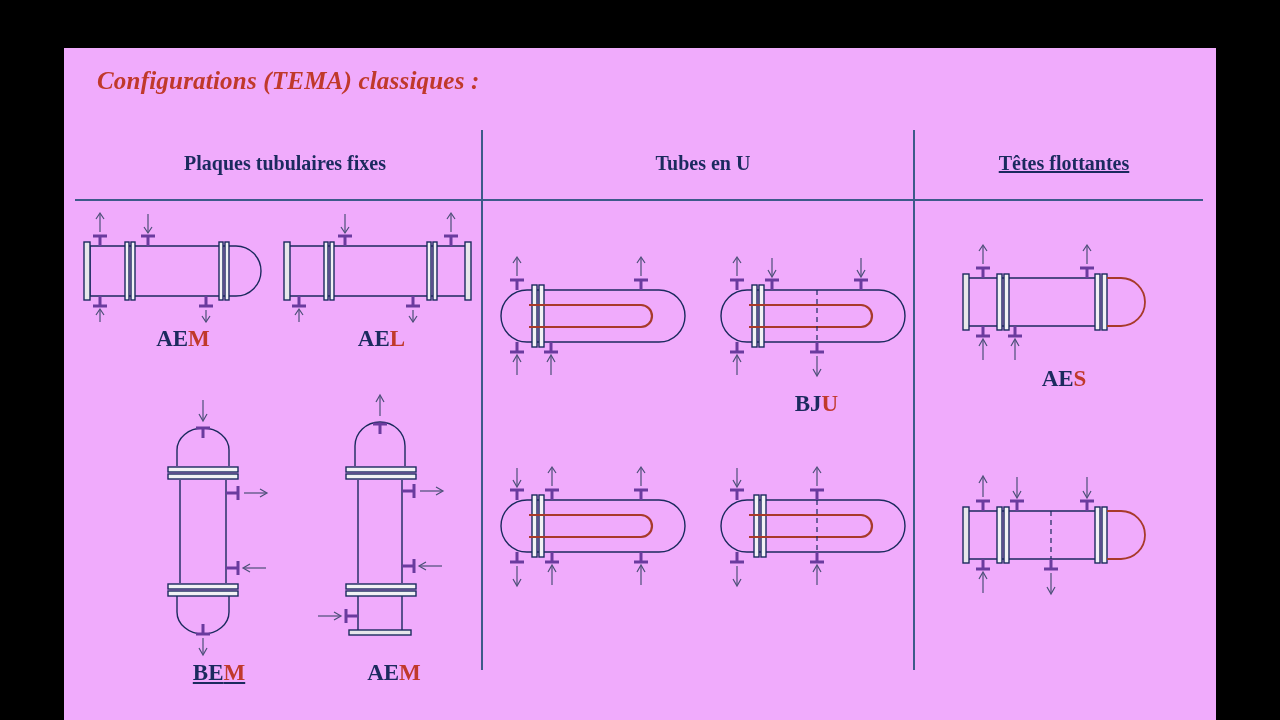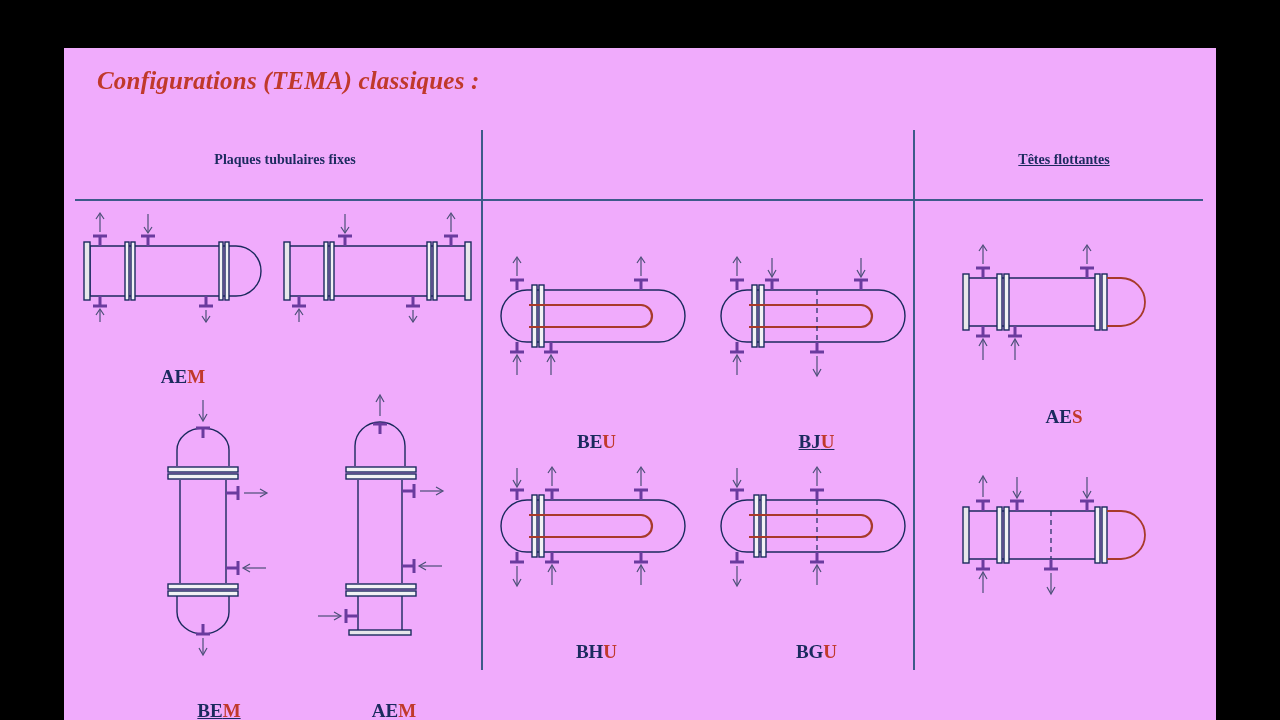--- a/index.html
+++ b/index.html
@@ -28,21 +28,21 @@
     font-size: 25px;
     font-weight: bold;
     font-style: italic;
     color: #c0392b;
     white-space: nowrap;
     letter-spacing: 0.2px;
   }
   .col-head {
     position: absolute;
     top: 104px;
-    font-size: 14px;
+    font-size: 20px;
     font-weight: bold;
     color: #1b2a5e;
     white-space: nowrap;
     text-align: center;
   }
   #head-fixed  { left: 26px;  width: 390px; }
   #head-utube  { left: 430px; width: 418px; }
   #head-float  { left: 860px; width: 280px; text-decoration: underline; }
 
   .vdiv {
@@ -70,37 +70,37 @@
     bottom: 8px;
     font-size: 15px;
     color: #111111;
   }
 
   .fig { position: absolute; }
   .fig svg { display: block; }
 
   .label {
     position: absolute;
-    font-size: 19px;
+    font-size: 23px;
     font-weight: bold;
     white-space: nowrap;
     text-align: center;
     color: #1b2a5e;
-    margin-top: 40px;
   }
   .label .hi { color: #c0392b; }
 </style>
 </head>
 <body>
 
 <div id="slide">
 
   <div class="title">Configurations (TEMA) classiques :</div>
 
   <div class="col-head" id="head-fixed">Plaques tubulaires fixes</div>
+  <div class="col-head" id="head-utube">Tubes en U</div>
   <div class="col-head" id="head-float">Têtes flottantes</div>
 
   <div class="vdiv" id="vdiv-1"></div>
   <div class="vdiv" id="vdiv-2"></div>
   <div class="hrule"></div>
 
   <div class="fig" style="left:14px; top:160px;">
     <svg width="210" height="115" viewBox="0 0 210 115">
       <g stroke="#1b2a5e" fill="none" stroke-width="1.4">
 
@@ -161,20 +161,21 @@
         <path d="M66 6 L66 24"></path>
           <path d="M62 19 L66 25 L70 19"></path>
         <path d="M172 24 L172 6"></path>
           <path d="M168 11 L172 5 L176 11"></path>
         <path d="M20 114 L20 102"></path>
           <path d="M16 107 L20 101 L24 107"></path>
         <path d="M134 102 L134 114"></path>
           <path d="M130 108 L134 114 L138 108"></path>
       </g>
     </svg>
+    <div class="label" style="left:0; top:118px; width:205px;"><span>AE</span><span class="hi">L</span></div>
   </div>
 
   <div class="fig" style="left:60px; top:340px;">
     <svg width="190" height="270" viewBox="0 0 190 270">
       <g stroke="#1b2a5e" fill="none" stroke-width="1.4">
 
         <path d="M53 78 L53 62 A26 22 0 0 1 105 62 L105 78"></path>
 
         <path d="M56 92 L56 195 M102 92 L102 195"></path>
 
@@ -259,21 +260,20 @@
         <path d="M28 33 L28 15"></path>
           <path d="M24 20 L28 14 L32 20"></path>
         <path d="M152 33 L152 15"></path>
           <path d="M148 20 L152 14 L156 20"></path>
         <path d="M28 132 L28 113"></path>
           <path d="M24 119 L28 112 L32 119"></path>
         <path d="M62 132 L62 113"></path>
           <path d="M58 119 L62 112 L66 119"></path>
       </g>
     </svg>
-    <div class="label" style="left:0; top:148px; width:215px;"><span>BE</span><span class="hi">U</span></div>
   </div>
 
   <div class="fig" style="left:645px; top:195px;">
     <svg width="215" height="150" viewBox="0 0 215 150">
       <g stroke="#1b2a5e" fill="none" stroke-width="1.4">
         <path d="M38 47 L170 47 A26 26 0 0 1 170 99 L38 99 A26 26 0 0 1 38 47 Z"></path>
         <rect x="43" y="42" width="5" height="62" fill="#f2f2f4"></rect>
         <rect x="50" y="42" width="5" height="62" fill="#f2f2f4"></rect>
       </g>
       <g stroke="#a83a2a" fill="none" stroke-width="2.2">
@@ -294,21 +294,21 @@
         <path d="M63 15 L63 33"></path>
           <path d="M59 27 L63 34 L67 27"></path>
         <path d="M152 15 L152 33"></path>
           <path d="M148 27 L152 34 L156 27"></path>
         <path d="M28 132 L28 113"></path>
           <path d="M24 119 L28 112 L32 119"></path>
         <path d="M108 113 L108 132"></path>
           <path d="M104 126 L108 133 L112 126"></path>
       </g>
     </svg>
-    <div class="label" style="left:0; top:148px; width:215px;text-decoration:underline;"><span>BJ</span><span class="hi">U</span></div>
+    <div class="label" style="left:0; top:148px; width:215px;"><span>BJ</span><span class="hi">U</span></div>
   </div>
 
   <div class="fig" style="left:425px; top:405px;">
     <svg width="215" height="150" viewBox="0 0 215 150">
       <g stroke="#1b2a5e" fill="none" stroke-width="1.4">
         <path d="M38 47 L170 47 A26 26 0 0 1 170 99 L38 99 A26 26 0 0 1 38 47 Z"></path>
         <rect x="43" y="42" width="5" height="62" fill="#f2f2f4"></rect>
         <rect x="50" y="42" width="5" height="62" fill="#f2f2f4"></rect>
       </g>
       <g stroke="#a83a2a" fill="none" stroke-width="2.2">
@@ -330,21 +330,20 @@
         <path d="M152 33 L152 15"></path>
           <path d="M148 20 L152 14 L156 20"></path>
         <path d="M28 113 L28 132"></path>
           <path d="M24 126 L28 133 L32 126"></path>
         <path d="M63 132 L63 113"></path>
           <path d="M59 119 L63 112 L67 119"></path>
         <path d="M152 132 L152 113"></path>
           <path d="M148 119 L152 112 L156 119"></path>
       </g>
     </svg>
-    <div class="label" style="left:0; top:148px; width:215px;"><span>BH</span><span class="hi">U</span></div>
   </div>
 
   <div class="fig" style="left:645px; top:405px;">
     <svg width="215" height="150" viewBox="0 0 215 150">
       <g stroke="#1b2a5e" fill="none" stroke-width="1.4">
         <path d="M38 47 L170 47 A26 26 0 0 1 170 99 L38 99 A26 26 0 0 1 38 47 Z"></path>
         <rect x="45" y="42" width="5" height="62" fill="#f2f2f4"></rect>
         <rect x="52" y="42" width="5" height="62" fill="#f2f2f4"></rect>
       </g>
       <g stroke="#a83a2a" fill="none" stroke-width="2.2">
@@ -361,21 +360,20 @@
         <path d="M28 15 L28 33"></path>
           <path d="M24 27 L28 34 L32 27"></path>
         <path d="M108 33 L108 15"></path>
           <path d="M104 20 L108 14 L112 20"></path>
         <path d="M28 113 L28 132"></path>
           <path d="M24 126 L28 133 L32 126"></path>
         <path d="M108 132 L108 113"></path>
           <path d="M104 119 L108 112 L112 119"></path>
       </g>
     </svg>
-    <div class="label" style="left:0; top:148px; width:215px;"><span>BG</span><span class="hi">U</span></div>
   </div>
 
   <div class="fig" style="left:885px; top:190px;">
     <svg width="230" height="130" viewBox="0 0 230 130">
       <g stroke="#1b2a5e" fill="none" stroke-width="1.4">
         <path d="M20 40 L150 40 M20 88 L150 88"></path>
         <rect x="14" y="36" width="6" height="56" fill="#e7e7ea"></rect>
         <rect x="48" y="36" width="5" height="56" fill="#f2f2f4"></rect>
         <rect x="55" y="36" width="5" height="56" fill="#f2f2f4"></rect>
         <rect x="146" y="36" width="5" height="56" fill="#f2f2f4"></rect>

